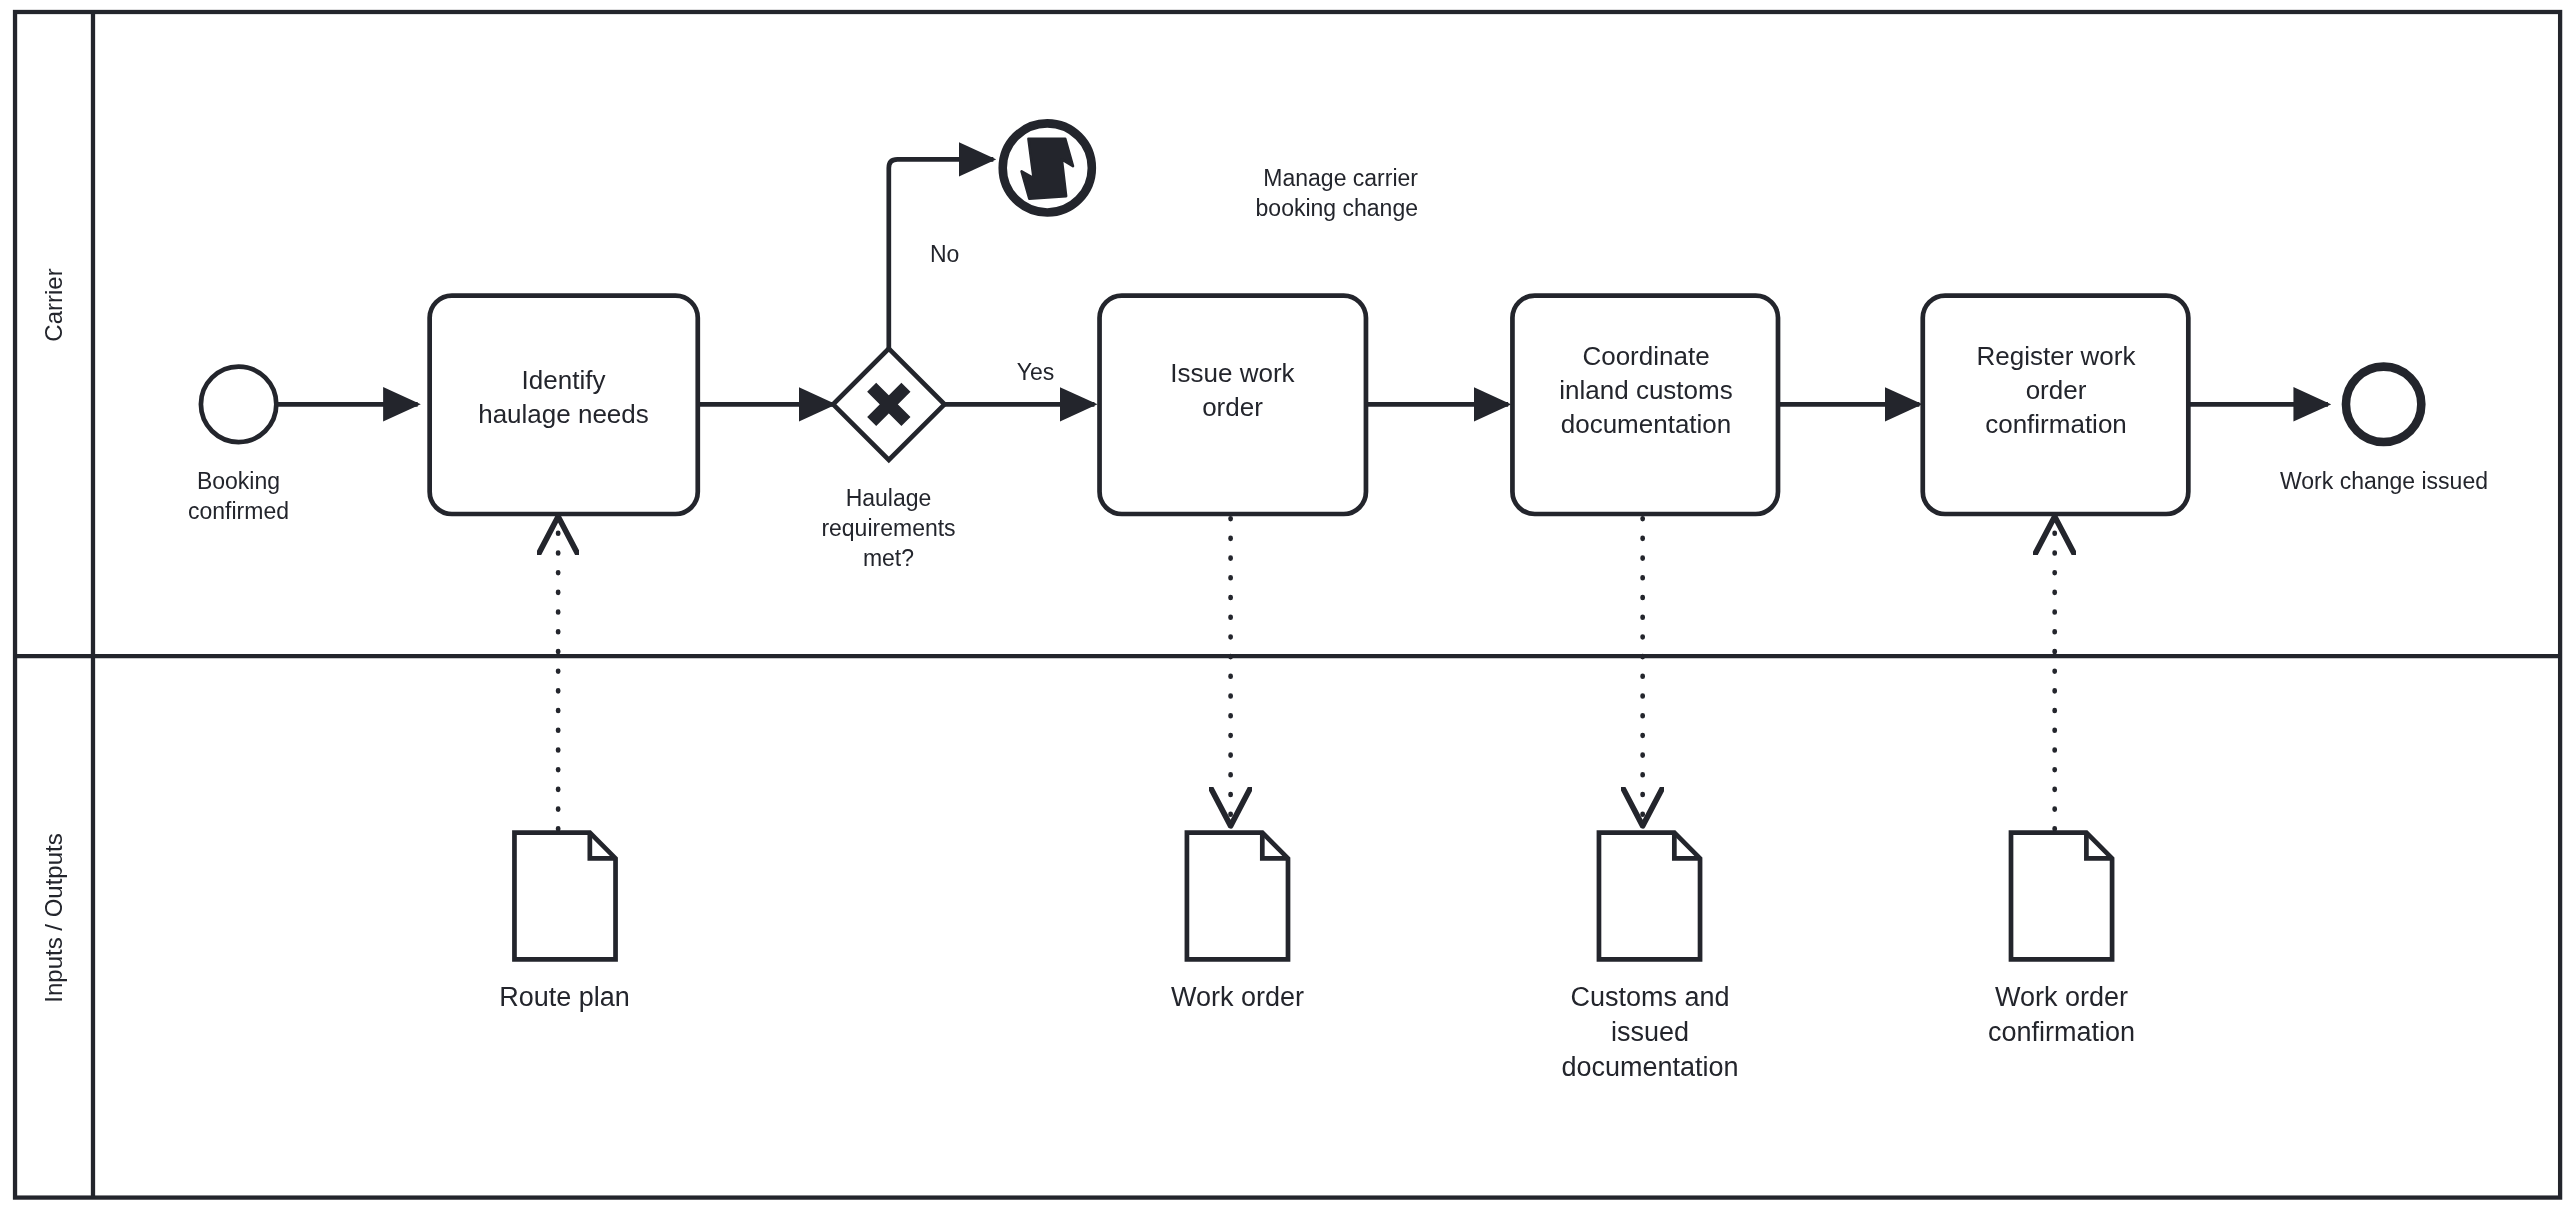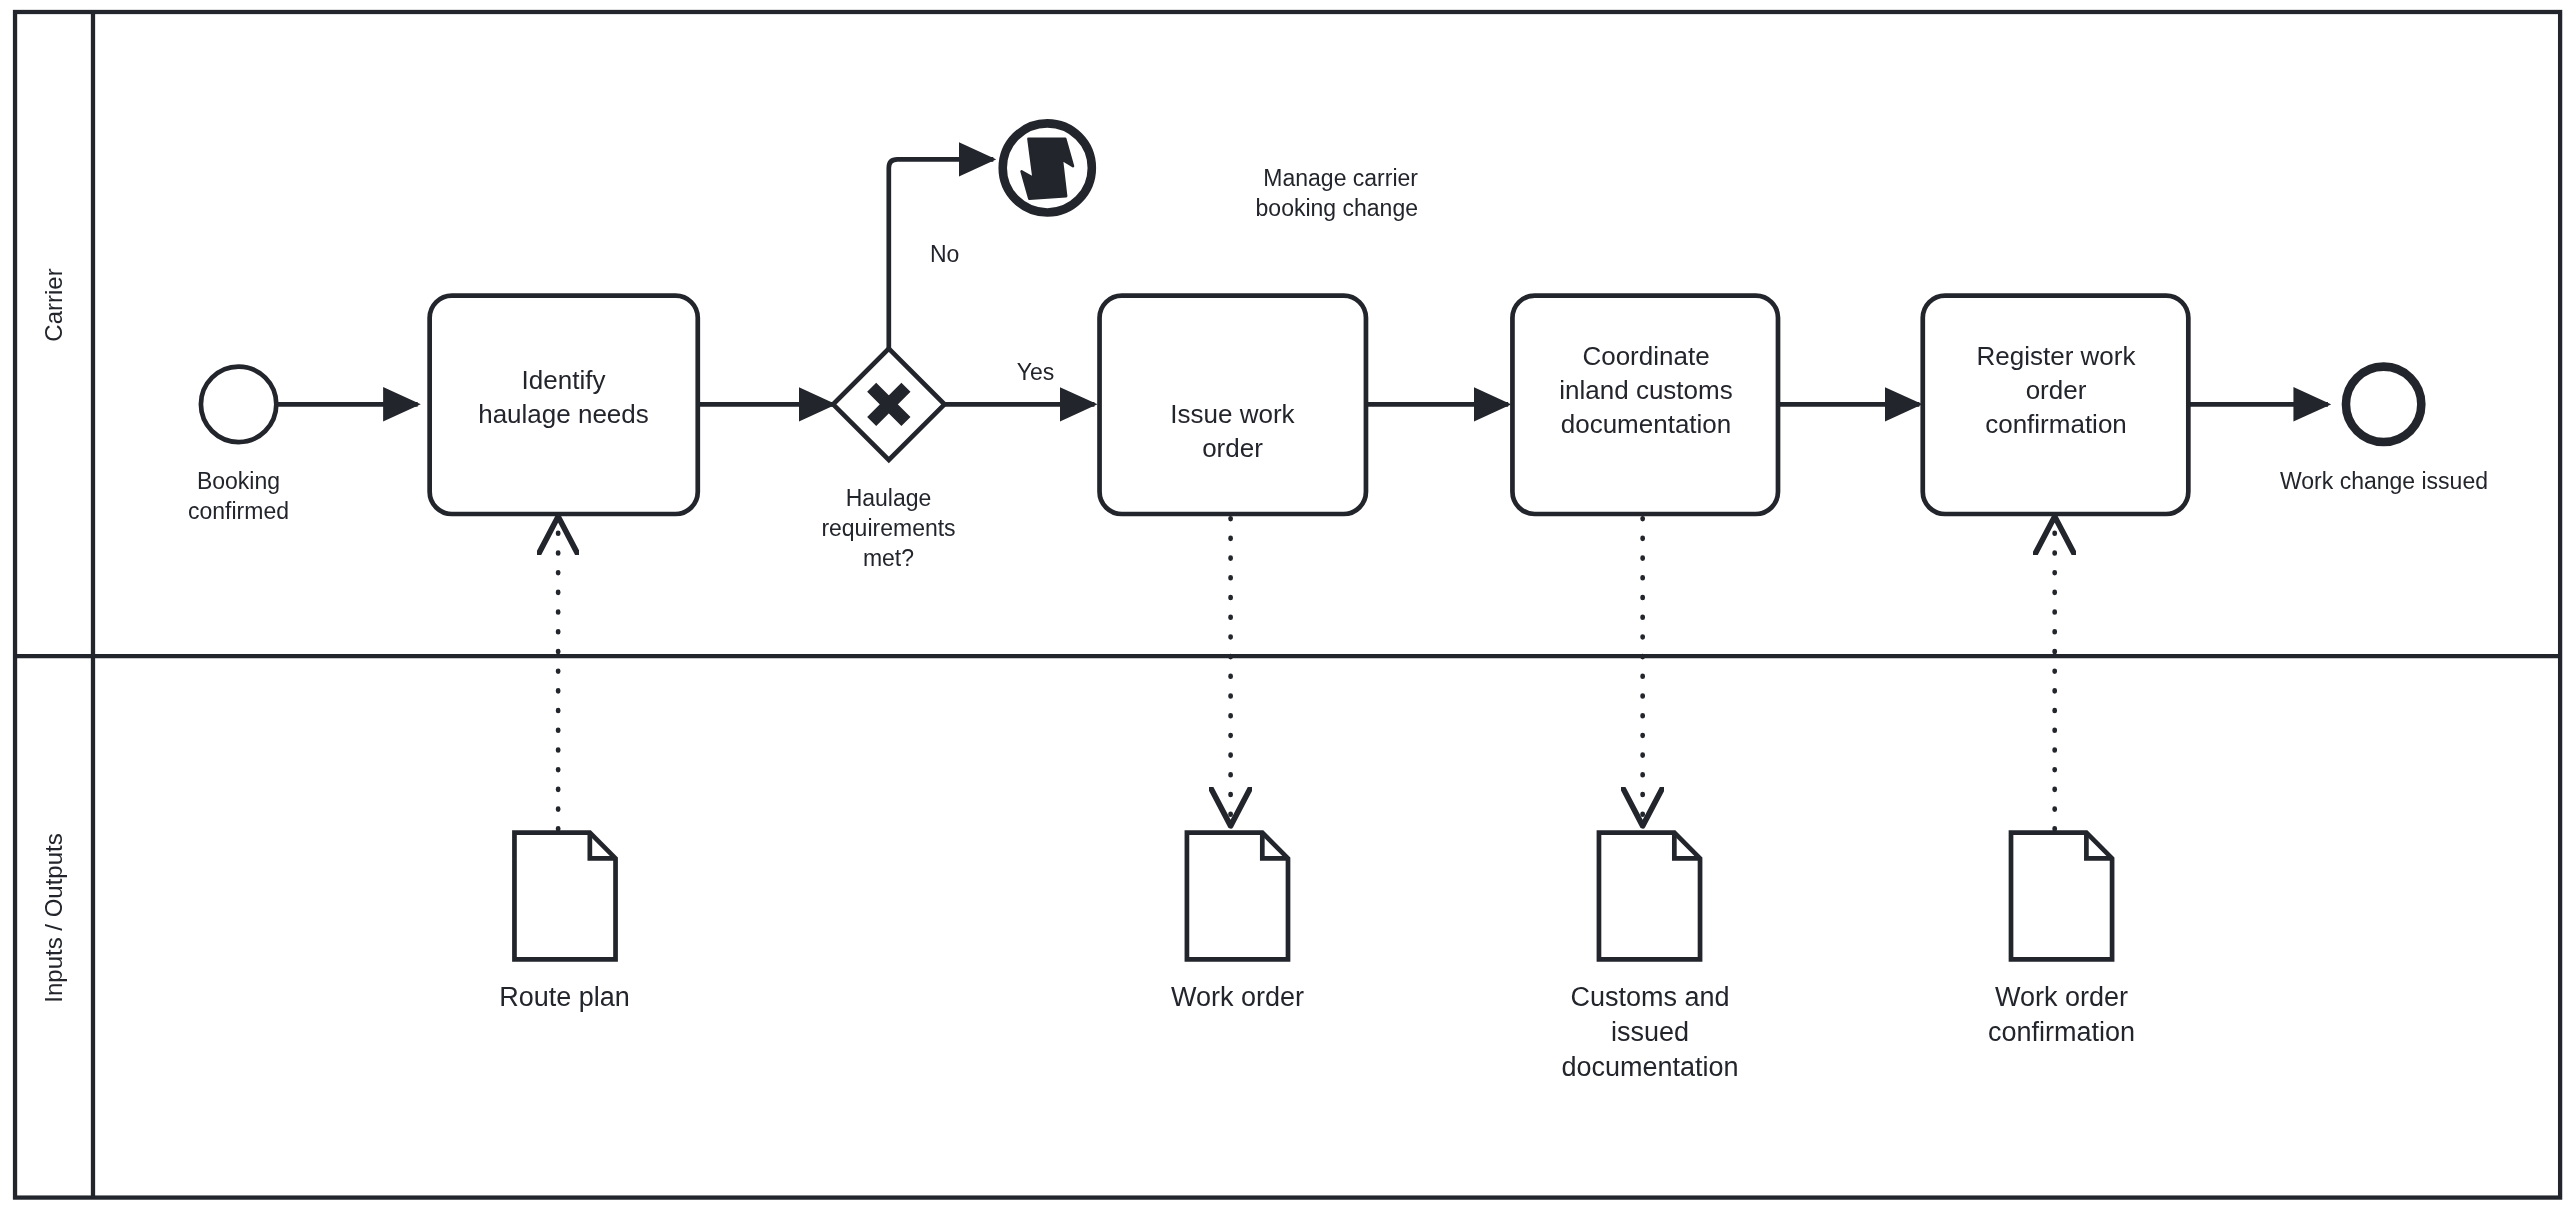--- a/index.html
+++ b/index.html
@@ -153,21 +153,21 @@
 requirements
 met?</div>
 
   <div class="shape-label flow-label" style="left:902px; top:240px; width:69px; text-align:left;margin-left:28px;">No</div>
 
   <div class="shape-label flow-label" style="left:997px; top:358px; width:77px;">Yes</div>
 
   <div class="shape-label task-label" style="left:438px; top:357px; width:251px;margin-top:7px;">Identify
 haulage needs</div>
 
-  <div class="shape-label task-label" style="left:1108px; top:357px; width:249px;margin-top:41px;">Issue work
+  <div class="shape-label task-label" style="left:1108px; top:357px; width:249px;">Issue work
 order</div>
 
   <div class="shape-label task-label" style="left:1519px; top:340px; width:254px;">Coordinate
 inland customs
 documentation</div>
 
   <div class="shape-label task-label" style="left:1929px; top:340px; width:254px;">Register work
 order
 confirmation</div>
 

